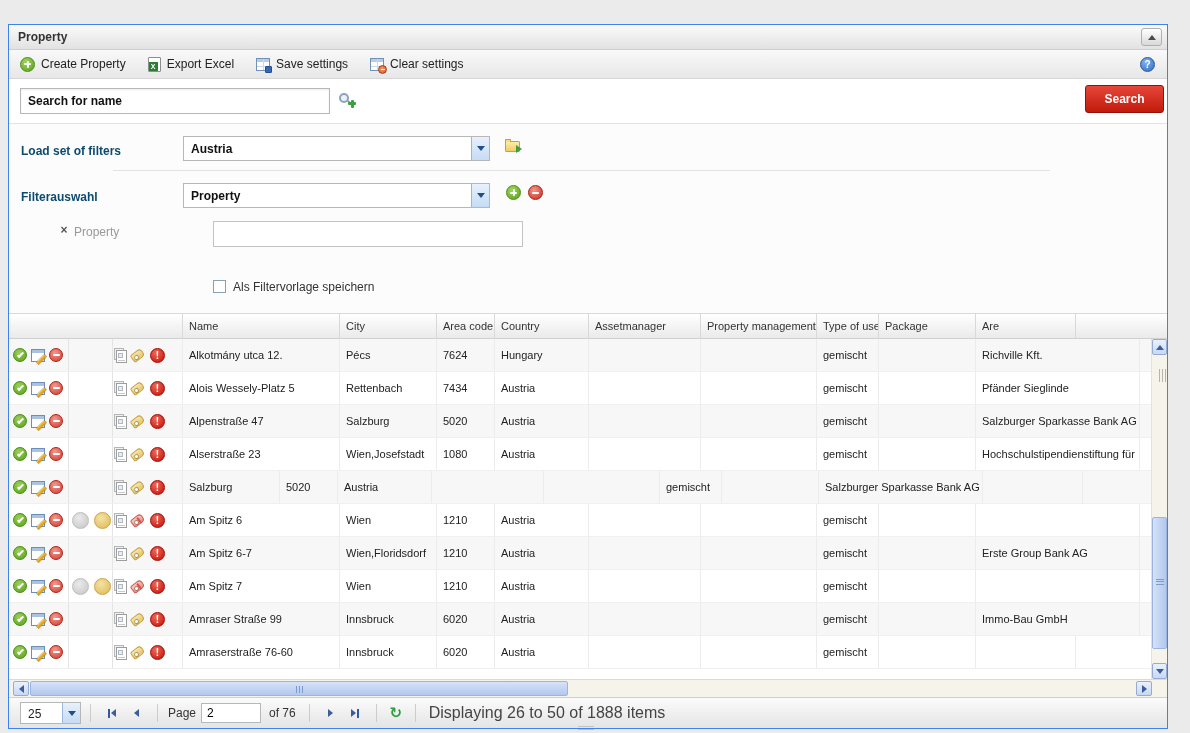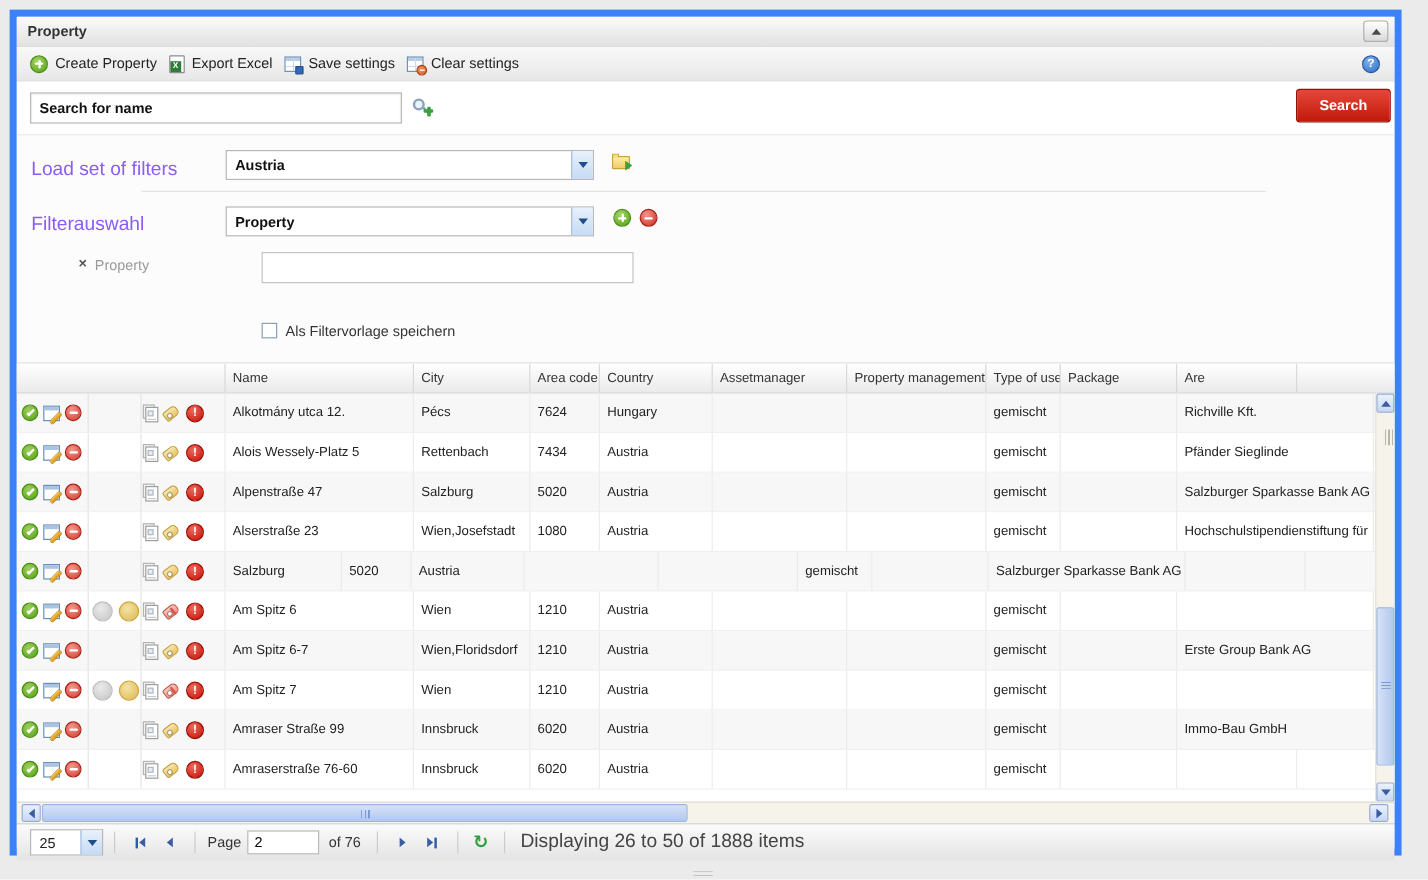--- a/index.html
+++ b/index.html
@@ -4,36 +4,36 @@
 <style>
   * { box-sizing: border-box; margin: 0; padding: 0; }
   html,body { width:1190px; height:733px; }
   body {
     background:#ebebeb;
     font-family:"Liberation Sans","DejaVu Sans",sans-serif;
     font-size:11px; color:#333; position:relative; overflow:hidden;
   }
   i { font-style:normal; display:block; }
 
-  .panel { position:absolute; left:8px; top:8px; width:1160px; height:705px;
-           background:#fff; border:6px solid #3b82f6; }
+  .panel { position:absolute; left:8px; top:24px; width:1160px; height:705px;
+           background:#fff; border:1px solid #3b82f6; }
 
   
   .titlebar { position:absolute; left:0; top:0; right:0; height:25px;
     background:linear-gradient(#fbfbfb,#e2e2e2); border-bottom:1px solid #cfcfcf; }
   .title { position:absolute; left:9px; top:5px; font-weight:bold; font-size:12px; color:#333; }
   .collapse-btn { position:absolute; right:5px; top:3px; width:21px; height:18px;
     border:1px solid #b0b0b0; border-radius:3px; background:linear-gradient(#ffffff,#d9d9d9);
     display:flex; align-items:center; justify-content:center; cursor:pointer; }
   .tri-up-sm { width:0; height:0; border-left:4px solid transparent; border-right:4px solid transparent; border-bottom:5px solid #4b4b4b; }
 
   
   .toolbar { position:absolute; left:0; top:25px; right:0; height:29px;
     background:linear-gradient(#f9f9f9,#e7e7e7); border-bottom:1px solid #d6d6d6;
-    display:flex; align-items:center; padding-left:11px; gap:10px; }
+    display:flex; align-items:center; padding-left:11px; gap:22px; }
   .tb-btn { display:flex; align-items:center; gap:6px; font-size:12px; color:#222; cursor:pointer; }
 
   
   .ico { position:relative; display:inline-block; flex:none; }
   .circle15 { width:15px; height:15px; border-radius:50%; }
   .ico-create { background:radial-gradient(circle at 5px 4px,#a3d465,#57a117); border:1px solid #4a8d12; }
   .ico-create i.h, .plusbars i.h { position:absolute; left:3px; top:5.5px; width:7px; height:2px; background:#fff; border-radius:1px; }
   .ico-create i.v, .plusbars i.v { position:absolute; left:5.5px; top:3px; width:2px; height:7px; background:#fff; border-radius:1px; }
   .ico-minus-circle { background:radial-gradient(circle at 5px 4px,#f0978c,#cf2a1d); border:1px solid #a81c10; }
   .ico-minus-circle i { position:absolute; left:3px; top:5.5px; width:7px; height:2px; background:#fff; border-radius:1px; }
@@ -107,21 +107,21 @@
   .search-input { position:absolute; left:11px; top:9px; width:310px; height:26px;
     border:1px solid #b7b7b7; padding:0 7px; font-weight:bold; font-size:12px; color:#111;
     font-family:inherit; box-shadow:inset 0 1px 2px rgba(0,0,0,.08); }
   .search-zoom { position:absolute; left:330px; top:13px; cursor:pointer; }
   .search-btn { position:absolute; right:3px; top:6px; width:79px; height:28px;
     background:linear-gradient(#e5473a,#c11a0b); border:1px solid #931106; border-radius:3px;
     color:#fff; font-weight:bold; font-size:12px; font-family:inherit; cursor:pointer; }
 
   
   .filter-area { position:absolute; left:0; top:99px; right:0; height:189px; background:#fcfcfc; }
-  .flabel { position:absolute; font-weight:normal; font-size:16px; color:#8b5cf6; }
+  .flabel { position:absolute; font-weight:bold; font-size:12px; color:#0c4a6e; }
   .combo { position:absolute; height:25px; background:#fff; border:1px solid #b7b7b7; cursor:pointer; }
   .combo-text { position:absolute; left:7px; top:5px; font-weight:bold; font-size:12px; color:#111; }
   .combo-trigger { position:absolute; right:0; top:0; bottom:0; width:18px;
     background:linear-gradient(#e8f1fc,#c6dbf5); border-left:1px solid #9ab7dd;
     display:flex; align-items:center; justify-content:center; }
   .tri-down { width:0; height:0; border-left:4px solid transparent; border-right:4px solid transparent; border-top:5px solid #1f4e8c; }
   .fdivider { position:absolute; left:104px; top:46px; width:937px; height:1px; background:#e2e2e2; }
   .ftext-input { position:absolute; left:204px; top:97px; width:310px; height:26px;
     border:1px solid #c3c3c3; font-family:inherit; font-size:12px; padding:0 6px; }
   .checkbox { position:absolute; left:204px; top:156px; width:13px; height:13px;

